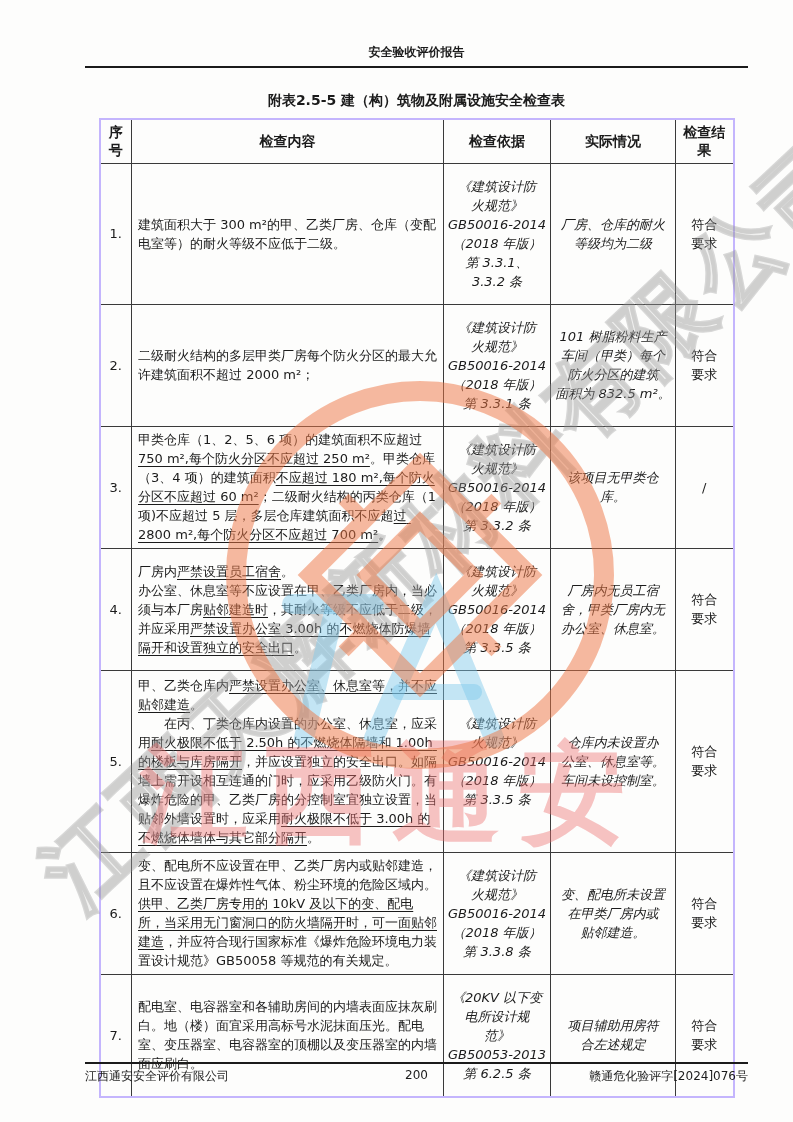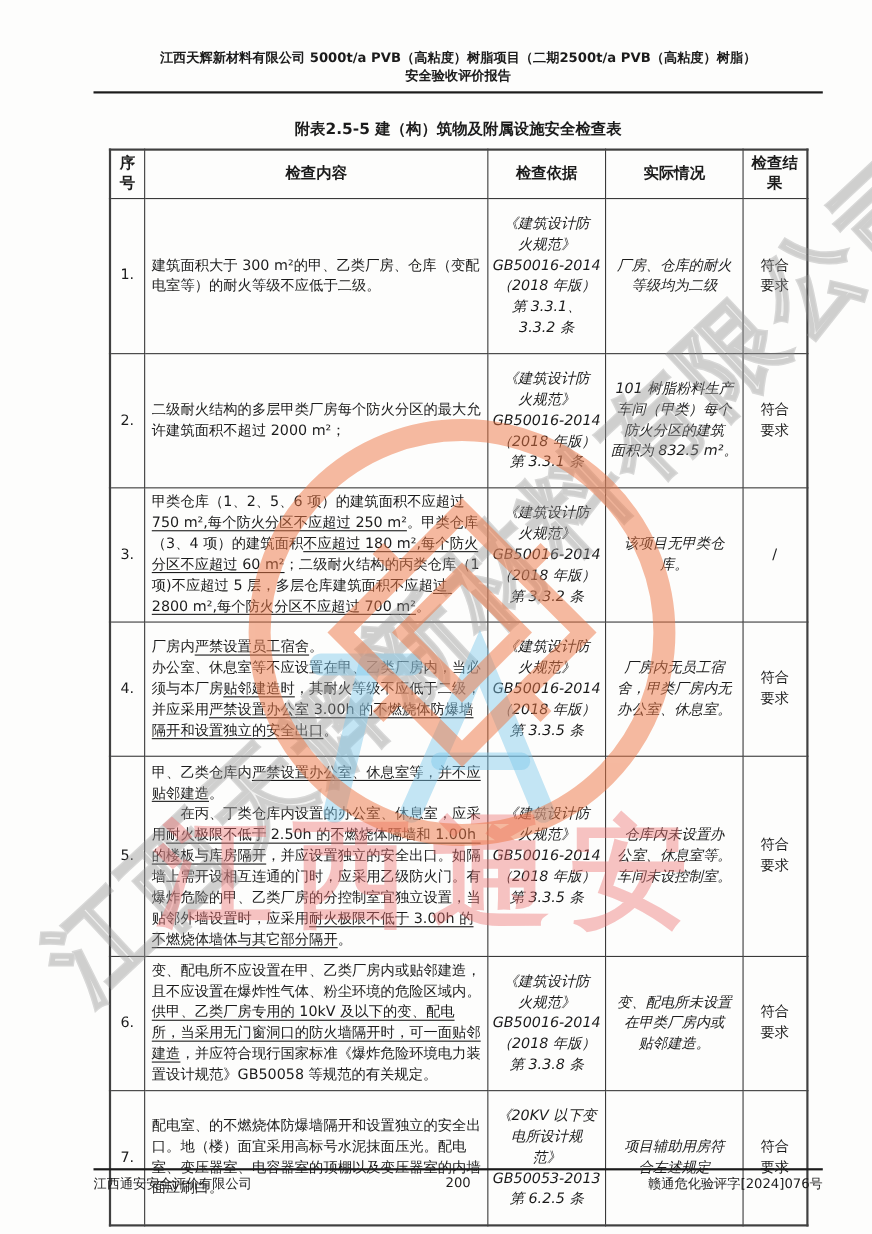--- a/index.html
+++ b/index.html
@@ -16,21 +16,21 @@
     font-size:12px; line-height:17px; }
   .header-rule { margin-top:5px; border-bottom:2px solid #1b1b1b; }
 
   
   .section-heading { margin:14px 0 0 2px; font-size:19px; font-weight:bold; }
   .intro { margin-top:14px; font-size:15px; text-indent:2em; line-height:22px; }
   .table-caption { margin-top:24px; text-align:center; font-size:14px; font-weight:bold; }
 
   
   table.check { border-collapse:collapse; table-layout:fixed; width:634px;
-    margin:8px auto 16px auto; border:2px solid #404040; }
+    margin:8px auto 16px auto; border:2px solid #c4b5fd; }
   table.check th, table.check td {
     border:1px solid #3a3a3a; vertical-align:middle;
     font-size:13px; line-height:19px; overflow:hidden;
   }
   table.check thead th { font-size:14px; font-weight:bold; text-align:center;
     height:44px; padding:2px; line-height:18px; }
   td.c-no { text-align:center; }
   td.c-content { text-align:left; padding:3px 6px; white-space:pre-wrap; }
   td.c-basis, td.c-actual { text-align:center; padding:13px 1px; white-space:pre-line;font-style:italic; }
   td.c-result { text-align:center; padding:2px; white-space:pre-line; }
@@ -86,21 +86,20 @@
         <rect x="126" y="126" width="156" height="156" stroke-width="17"></rect>
         <rect x="166" y="166" width="76" height="76" stroke-width="14"></rect>
         <path d="M204 96 L204 126 M204 282 L204 312 M96 204 L126 204 M282 204 L312 204" stroke-width="14"></path>
       </g>
     </g>
   </svg>
 
   <div class="frame">
 
     <div class="doc-header">
-      <div>江西天辉新材料有限公司 5000t/a PVB（高粘度）树脂项目（二期2500t/a PVB（高粘度）树脂）</div>
       <div>安全验收评价报告</div>
       <div class="header-rule"></div>
     </div>
 
 
 
     <div class="table-caption">附表2.5-5 建（构）筑物及附属设施安全检查表</div>
 
     <table class="check">
       <colgroup>
@@ -200,21 +199,21 @@
 （2018 年版）
 第 3.3.8 条</td>
           <td class="c-actual">变、配电所未设置
 在甲类厂房内或
 贴邻建造。</td>
           <td class="c-result">符合
 要求</td>
         </tr>
         <tr class="r6">
           <td class="c-no">7.</td>
-          <td class="c-content"><span>配电室、的不燃烧体防爆墙隔开和设置独立的安全出口。地（楼）面宜采用高标号水泥抹面压光。配电室、变压器室、电容器室的顶棚以及变压器室的内墙面应刷白。</span></td>
+          <td class="c-content"><span>配电室、电容器室和各辅助房间的内墙表面应抹灰刷白。地（楼）面宜采用高标号水泥抹面压光。配电室、变压器室、电容器室的顶棚以及变压器室的内墙面应刷白。</span></td>
           <td class="c-basis">《20KV 以下变
 电所设计规
 范》
 GB50053-2013
 第 6.2.5 条</td>
           <td class="c-actual">项目辅助用房符
 合左述规定</td>
           <td class="c-result">符合
 要求</td>
         </tr>

